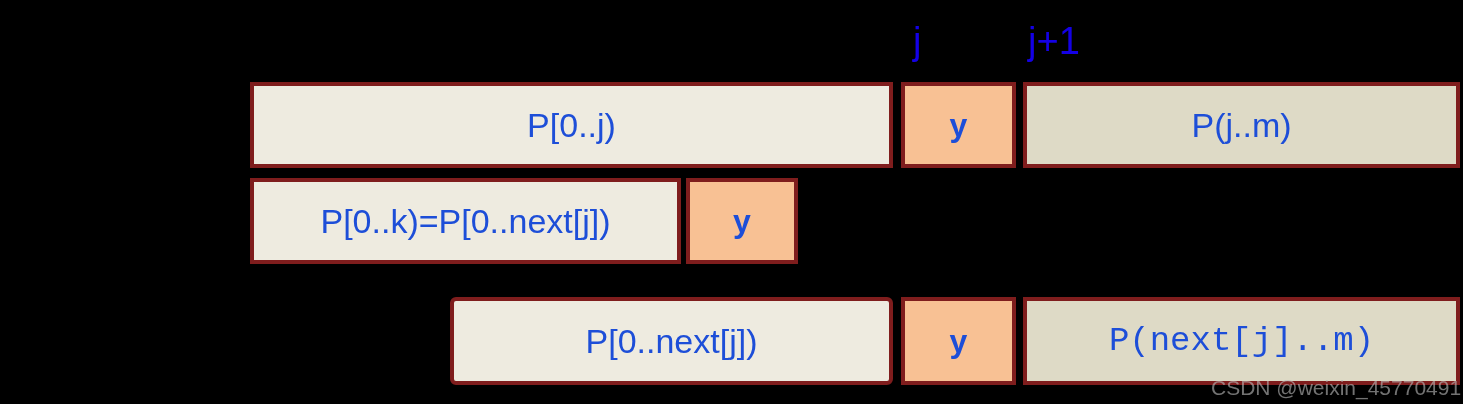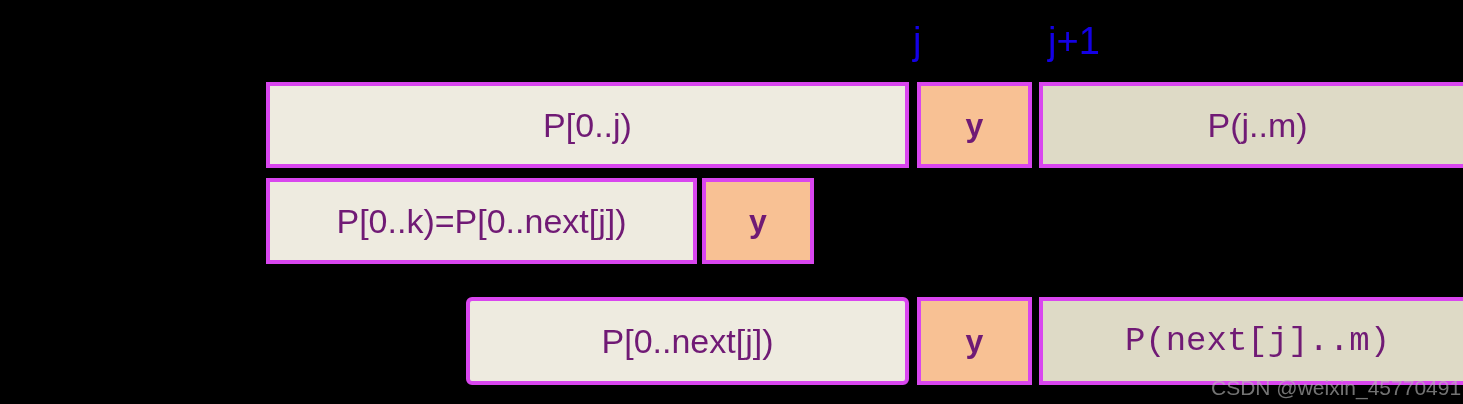--- a/index.html
+++ b/index.html
@@ -13,30 +13,29 @@
   #canvas {
     position: relative;
     width: 1463px;
     height: 404px;
     background: #000000;
     overflow: hidden;
   }
   .box {
     position: absolute;
     box-sizing: border-box;
-    border: 4px solid #d946ef;
+    border: 4px solid #7f1d1d;
     display: flex;
     align-items: center;
     justify-content: center;
-    color: #701a75;
+    color: #1d4ed8;
     font-size: 34px;
     line-height: 1;
     white-space: nowrap;
     letter-spacing: 0px;
-    margin-left: 16px;
   }
   .fill-cream  { background: #EEEBE0; }
   .fill-beige  { background: #DEDAC6; }
   .fill-orange { background: #F8C194; }
   .cell-y {
     font-weight: bold;
     font-size: 32px;
   }
   .idx-label {
     position: absolute;
@@ -53,21 +52,21 @@
     line-height: 1;
     white-space: nowrap;
   }
 </style>
 </head>
 <body>
 
 <div id="canvas">
 
   <div class="idx-label" style="left:913px; top:22px;">j</div>
-  <div class="idx-label" style="left:1028px; top:22px;margin-left:20px;">j+1</div>
+  <div class="idx-label" style="left:1028px; top:22px;">j+1</div>
 
   <div class="box fill-cream" style="left:250px; top:82px; width:643px; height:86px;">P[0..j)</div>
   <div class="box fill-orange cell-y" style="left:901px; top:82px; width:115px; height:86px;">y</div>
   <div class="box fill-beige" style="left:1023px; top:82px; width:437px; height:86px;">P(j..m)</div>
 
   <div class="box fill-cream" style="left:250px; top:178px; width:431px; height:86px;">P[0..k)=P[0..next[j])</div>
   <div class="box fill-orange cell-y" style="left:686px; top:178px; width:112px; height:86px;">y</div>
 
   <div class="box fill-cream" style="left:450px; top:297px; width:443px; height:88px;border-radius:6px;">P[0..next[j])</div>
   <div class="box fill-orange cell-y" style="left:901px; top:297px; width:115px; height:88px;">y</div>

